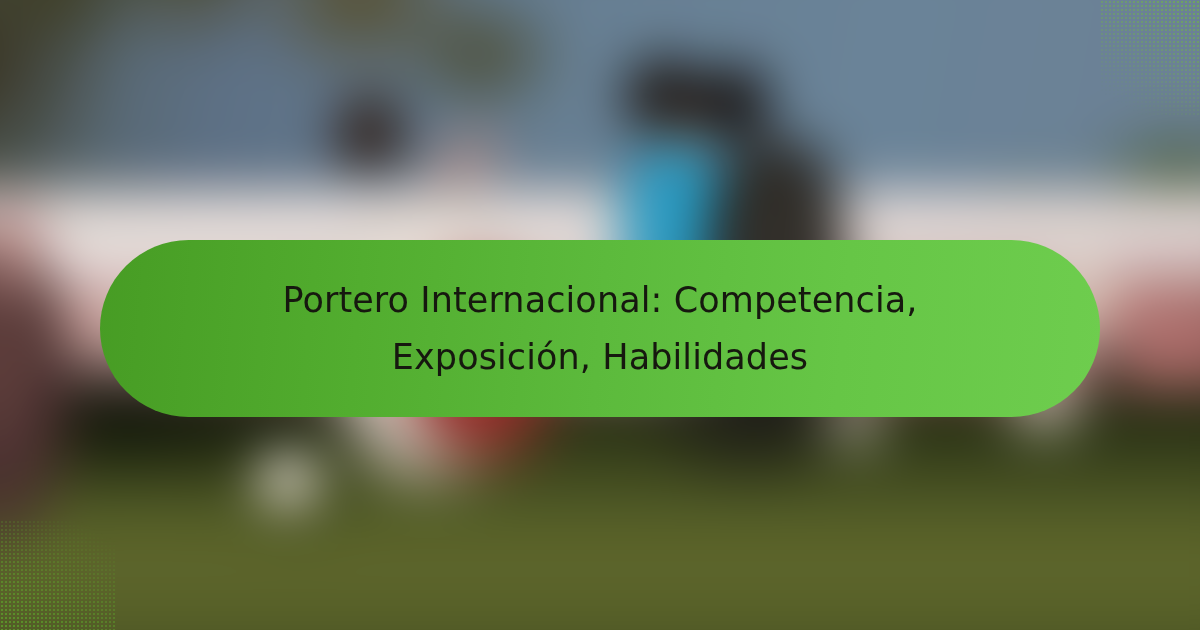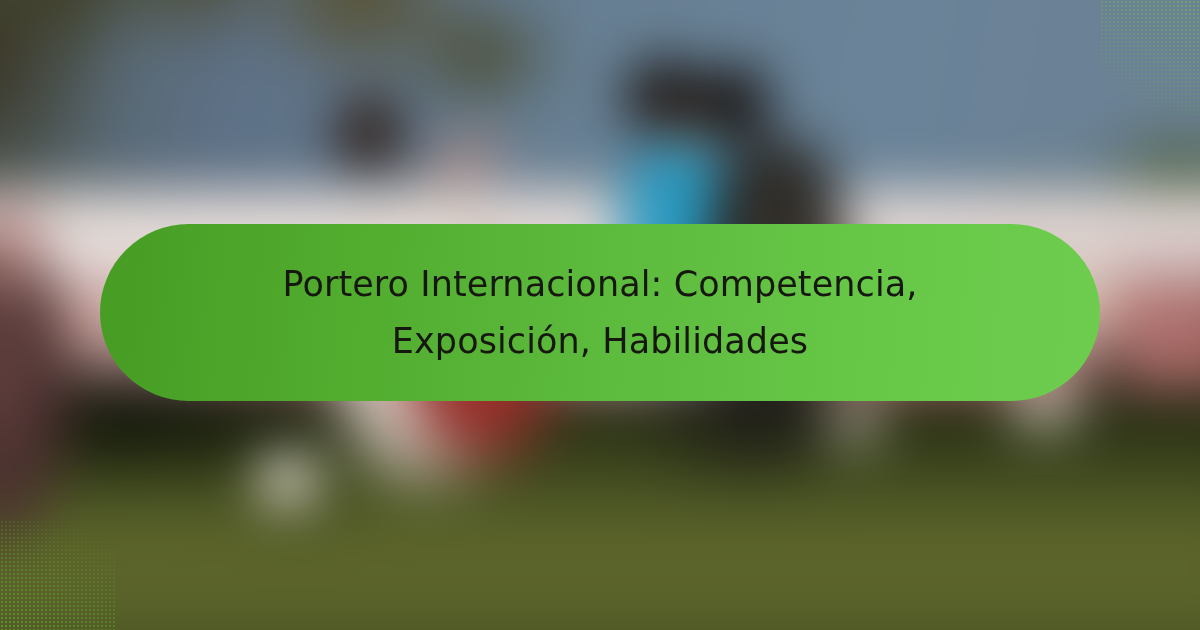--- a/index.html
+++ b/index.html
@@ -171,21 +171,21 @@
     width: 116px; height: 110px;
     color: rgba(96, 186, 44, 0.60);
     -webkit-mask-image: linear-gradient(30deg, rgba(0,0,0,1) 0%, rgba(0,0,0,0.55) 44%, rgba(0,0,0,0) 88%);
             mask-image: linear-gradient(30deg, rgba(0,0,0,1) 0%, rgba(0,0,0,0.55) 44%, rgba(0,0,0,0) 88%);
   }
 
   
   #title-pill {
     position: absolute;
     left: 100px;
-    top: 224px;
+    top: 240px;
     width: 1000px;
     height: 177px;
     border-radius: 90px;
     background: linear-gradient(95deg, #479c24 0%, #52ad2f 26%, #5cba3c 50%, #66c646 74%, #6ecd4e 100%);
     display: flex;
     align-items: center;
     justify-content: center;
     box-sizing: border-box;
     padding: 0 70px;
   }

